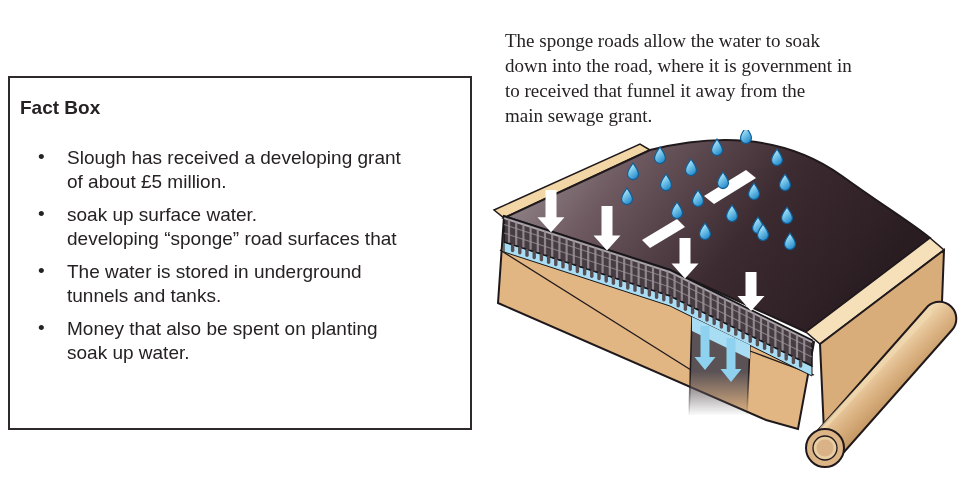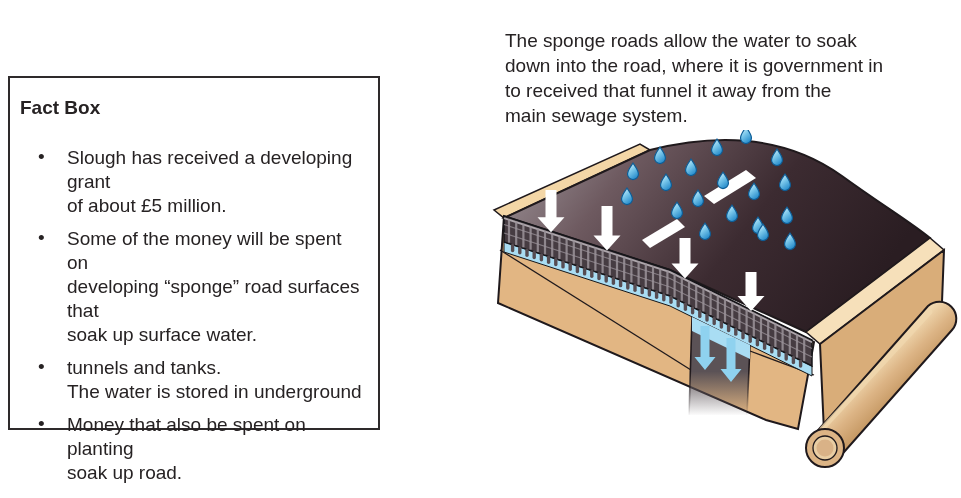--- a/index.html
+++ b/index.html
@@ -1,67 +1,66 @@
 <!DOCTYPE html>
 <html><head>
 <meta charset="utf-8">
 <style>
   html,body{margin:0;padding:0;background:#fff;}
   body{width:961px;height:498px;position:relative;overflow:hidden;
        font-family:"Liberation Sans", sans-serif;color:#262223;}
   .page{position:absolute;inset:0;background:#fff;}
 
-  .factbox{position:absolute;left:8px;top:76px;width:372px;height:354px;
+  .factbox{position:absolute;left:8px;top:76px;width:464px;height:354px;
            border:2px solid #2e2a2b;box-sizing:border-box;background:#fff;
            padding:18px 12px 0 10px;}
   .factbox h2{margin:0 0 26px 0;font-size:19px;line-height:24px;font-weight:bold;}
   .factbox ul{list-style:none;margin:0;padding:0;}
   .factbox li{position:relative;padding-left:47px;margin:0 0 9px 0;
               font-size:19px;line-height:24px;}
   .factbox .dot{position:absolute;left:18px;top:-1px;font-size:19px;}
-  .caption{position:absolute;left:505px;top:28px;font-size:19px;line-height:25px;}
+  .caption{position:absolute;left:505px;top:28px;font-size:19px;line-height:25px;font-family:Liberation Serif, serif;}
   .illus{position:absolute;left:480px;top:130px;width:481px;height:368px;}
 </style>
 </head>
 <body>
 
 <div class="page">
 
   <div class="factbox">
     <h2>Fact Box</h2>
     <ul>
         <li>
           <span class="dot">•</span>
           <div>Slough has received a developing grant</div>
           <div>of about £5 million.</div>
         </li>
         <li>
           <span class="dot">•</span>
-          <div>Some of the money will be spent on</div>
+          <div>soak up surface water.</div>
           <div>developing “sponge” road surfaces that</div>
-          <div>soak up surface water.</div>
-        </li>
-        <li>
-          <span class="dot">•</span>
+        </li>
+        <li>
+          <span class="dot">•</span>
+          <div>The water is stored in underground</div>
           <div>tunnels and tanks.</div>
-          <div>The water is stored in underground</div>
         </li>
         <li>
           <span class="dot">•</span>
           <div>Money that also be spent on planting</div>
-          <div>soak up road.</div>
+          <div>soak up water.</div>
         </li>
       </ul>
   </div>
 
   <div class="caption">
       <div>The sponge roads allow the water to soak</div>
       <div>down into the road, where it is government in</div>
       <div>to received that funnel it away from the</div>
-      <div>main sewage system.</div>
+      <div>main sewage grant.</div>
     </div>
 
   <svg class="illus" viewBox="0 0 481 368" xmlns="http://www.w3.org/2000/svg">
     <defs>
       <linearGradient id="roadGrad" x1="0" y1="0" x2="1" y2="0.35">
         <stop offset="0" stop-color="#a39ba0"></stop>
         <stop offset="0.3" stop-color="#6e5a60"></stop>
         <stop offset="0.65" stop-color="#3c2b31"></stop>
         <stop offset="1" stop-color="#2a1d22"></stop>
       </linearGradient>

